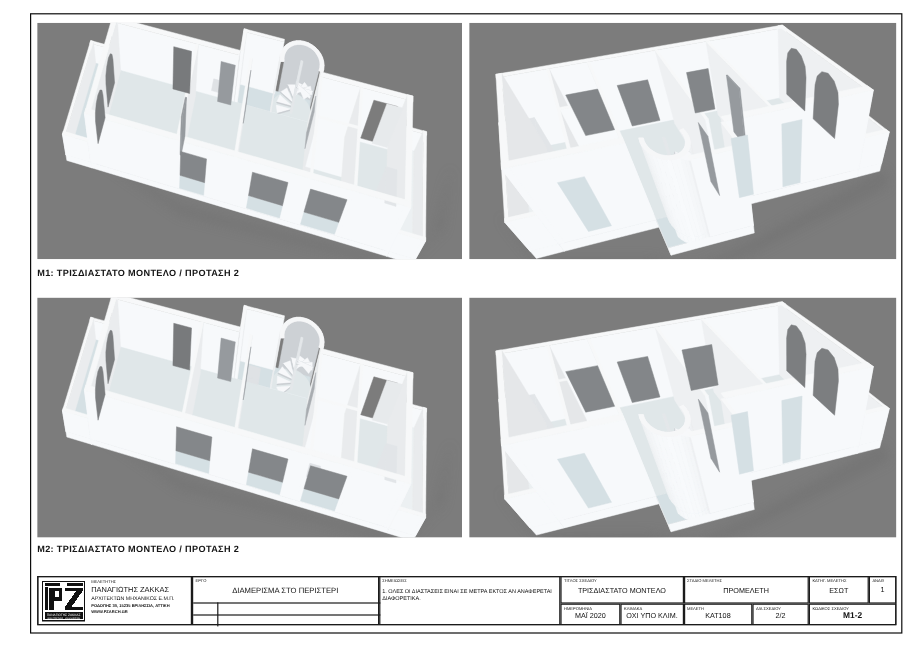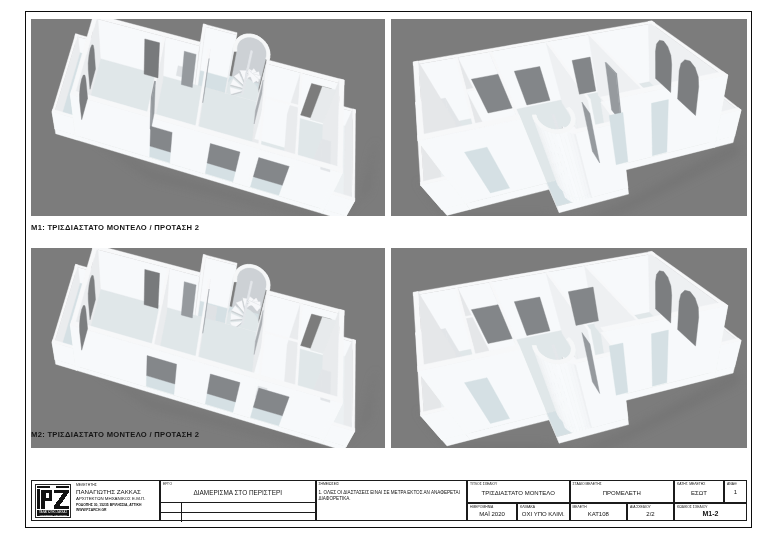--- a/index.html
+++ b/index.html
@@ -634,21 +634,21 @@
 <polygon points="178.8,112.4 181.3,110.2 177.7,107.8 175.7,109.6" fill="#f6f7f8" stroke="#f6f7f8" stroke-width="0.4"></polygon>
 <polygon points="155.9,113.6 160.0,114.9 160.4,111.6 157.1,110.6" fill="#f6f7f8" stroke="#f6f7f8" stroke-width="0.4"></polygon>
 <polygon points="175.8,114.1 178.8,112.4 175.7,109.6 173.2,111.0" fill="#f6f7f8" stroke="#f6f7f8" stroke-width="0.4"></polygon>
 <polygon points="160.0,114.9 164.2,115.7 163.8,112.2 160.4,111.6" fill="#f6f7f8" stroke="#f6f7f8" stroke-width="0.4"></polygon>
 <polygon points="172.2,115.3 175.8,114.1 173.2,111.0 170.3,111.9" fill="#f6f7f8" stroke="#f6f7f8" stroke-width="0.4"></polygon>
 <polygon points="164.2,115.7 168.3,115.8 167.2,112.3 163.8,112.2" fill="#f6f7f8" stroke="#f6f7f8" stroke-width="0.4"></polygon>
 <polygon points="168.3,115.8 172.2,115.3 170.3,111.9 167.2,112.3" fill="#f6f7f8" stroke="#f6f7f8" stroke-width="0.4"></polygon>
 <polygon points="141.3,97.4 142.1,100.5 143.7,103.6 145.9,106.6 148.7,109.3 152.1,111.7 155.9,113.6 160.0,114.9 164.2,115.7 168.3,115.8 172.2,115.3 175.8,114.1 178.8,112.4 181.3,110.2 183.0,107.6 184.0,104.6 184.3,101.5 183.8,98.4 182.6,95.3 180.7,92.3 178.3,89.6 175.5,91.0 177.4,93.3 178.9,95.7 179.9,98.2 180.2,100.8 180.0,103.3 179.2,105.7 177.7,107.8 175.7,109.6 173.2,111.0 170.3,111.9 167.2,112.3 163.8,112.2 160.4,111.6 157.1,110.6 154.1,109.0 151.3,107.1 149.0,104.9 147.1,102.5 145.8,100.0 145.1,97.4" fill="#f6f7f8" stroke="#f6f7f8" stroke-width="0.4"></polygon>
 </svg></div>
 
-<div class="abs cap" style="left:31px;top:430px;text-align:center;">M2: ΤΡΙΣΔΙΑΣΤΑΤΟ ΜΟΝΤΕΛΟ / ΠΡΟΤΑΣΗ 2</div>
+<div class="abs cap" style="left:31px;top:453px;text-align:center;">M2: ΤΡΙΣΔΙΑΣΤΑΤΟ ΜΟΝΤΕΛΟ / ΠΡΟΤΑΣΗ 2</div>
 
 <div class="tb" style="left:31px;top:480px;width:716px;height:41px;"></div>
 
 <div class="tb" style="left:31px;top:480px;width:129px;height:41px;">
 
   <svg class="abs" style="left:3px;top:3px;" width="36" height="34" viewBox="0 0 36 34" shape-rendering="crispEdges">
     <rect x="0.5" y="0.5" width="35" height="33" fill="#fff" stroke="#111" stroke-width="0.9"></rect>
     <rect x="2.2" y="2" width="12.6" height="2.2" fill="#111"></rect>
     <rect x="20.5" y="2" width="13.3" height="2.2" fill="#111"></rect>
     <rect x="2.2" y="5" width="2.6" height="19.5" fill="#111"></rect>

